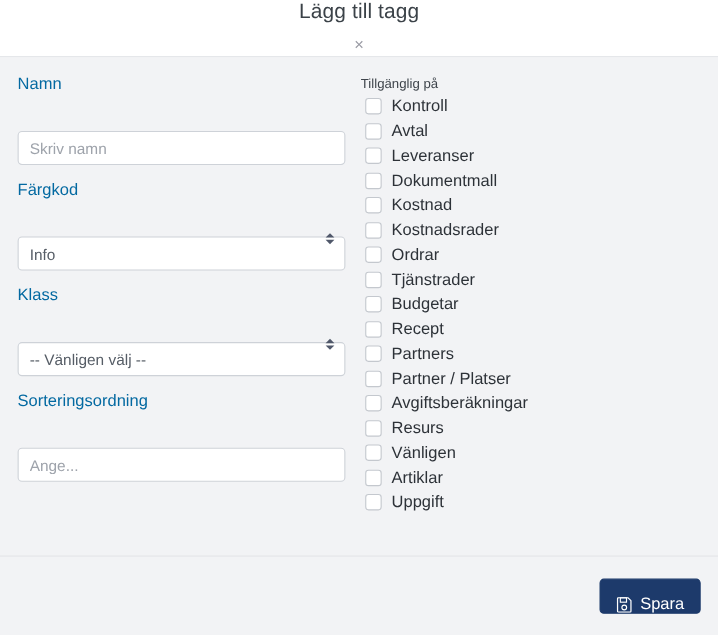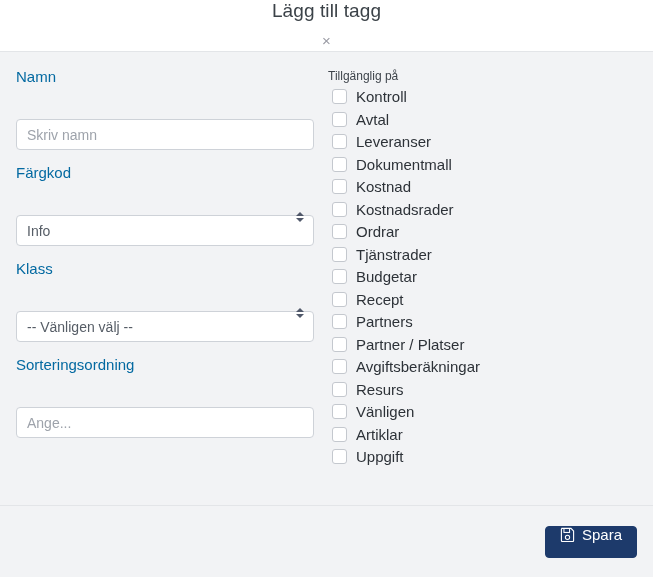--- a/index.html
+++ b/index.html
@@ -214,21 +214,21 @@
   .save-btn {
     background: #1d3a6b;
     color: #ffffff;
     border: 1px solid #1d3a6b;
     border-radius: 4px;
     height: 32px;
     padding: 0 14px;
     font-size: 15px;
     font-family: "Liberation Sans", sans-serif;
     display: inline-flex;
-    align-items: flex-start;
+    align-items: flex-end;
     gap: 7px;
     cursor: pointer;
     line-height: 1;
   }
   .save-btn svg {
     display: block;
   }
 </style>
 </head>
 <body>

